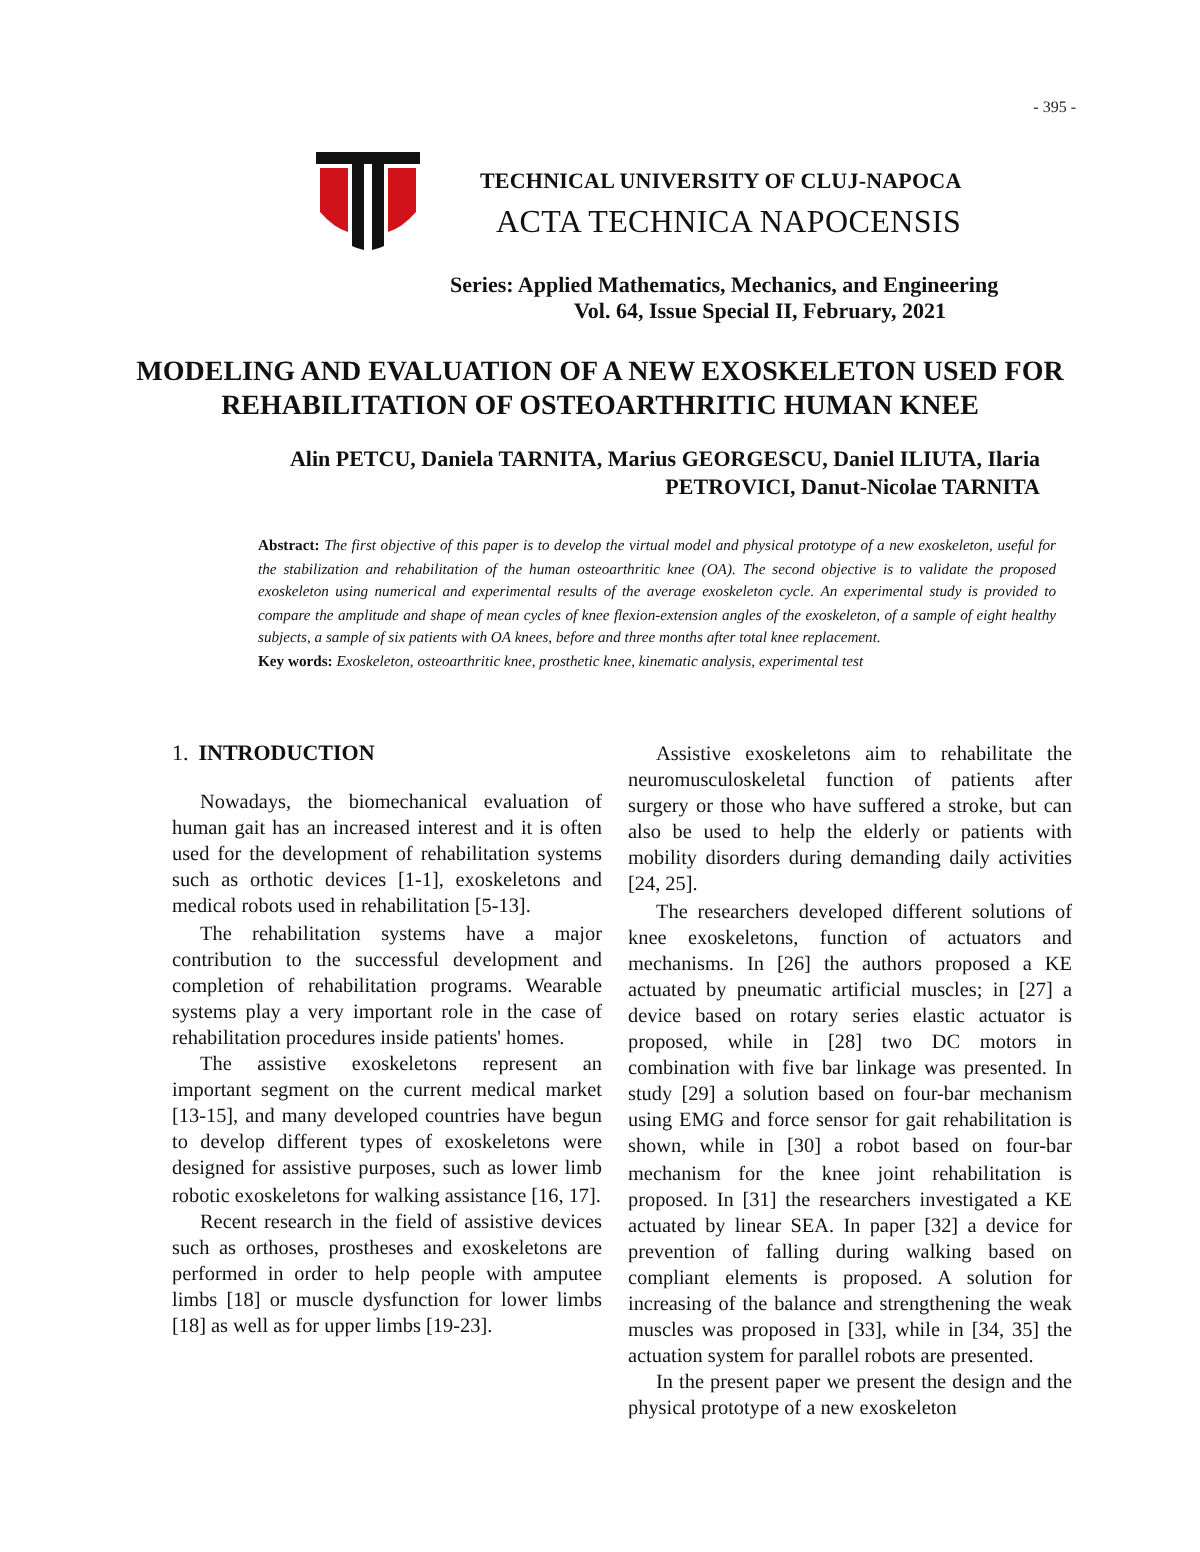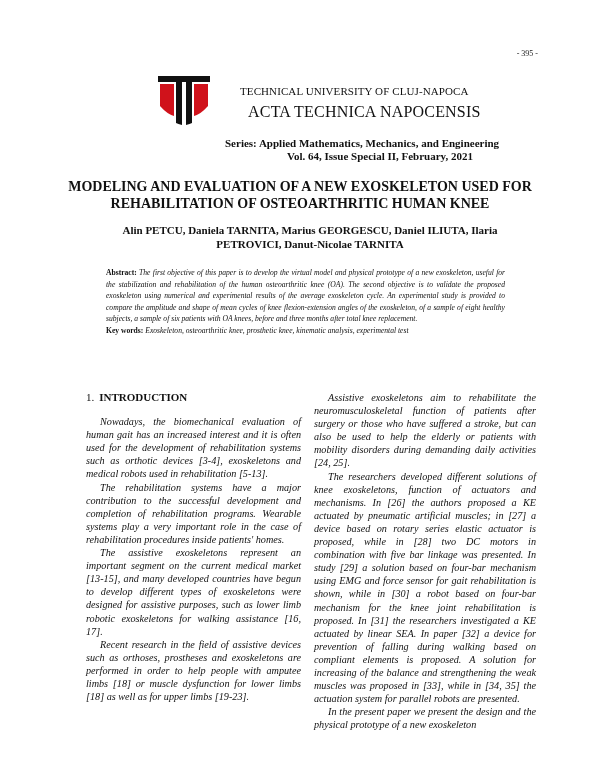--- a/index.html
+++ b/index.html
@@ -2,35 +2,35 @@
 <html><head>
   <meta charset="utf-8">
   <style>
     html, body { margin: 0; padding: 0; background: #ffffff; }
     body {
       width: 600px; height: 776px; position: relative; overflow: hidden;
       font-family: "Liberation Serif", "DejaVu Serif", serif; color: #111;
     }
     .page-num { position: absolute; top: 49px; right: 62px; font-size: 8px; color: #222; }
     .logo { position: absolute; left: 158px; top: 76px; width: 52px; height: 50px; }
-    .univ { position: absolute; top: 85px; left: 240px; font-size: 11px; font-weight: normal; letter-spacing: 0.1px; }
+    .univ { position: absolute; top: 85px; left: 240px; font-size: 11px; font-weight: bold; letter-spacing: 0.1px; }
     .journal { position: absolute; top: 103px; left: 248px; font-size: 16px; font-weight: normal; letter-spacing: 0.2px; }
     .series { position: absolute; top: 137px; left: 225px; font-size: 11px; font-weight: bold; }
     .vol { position: absolute; top: 150px; left: 287px; font-size: 11px; font-weight: bold; text-align: right; }
     .title { position: absolute; top: 178px; left: 60px; width: 480px; text-align: center; font-size: 14px; font-weight: bold; line-height: 17px; }
-    .authors { position: absolute; top: 223px; left: 100px; width: 420px; text-align: center; font-size: 11px; font-weight: bold; line-height: 14px; }
-    .abstract { position: absolute; top: 267px; left: 106px; width: 399px; font-size: 7.6px; line-height: 11.6px; font-style: italic; text-align: justify; }
+    .authors { position: absolute; top: 223px; left: 100px; width: 420px; text-align: right; font-size: 11px; font-weight: bold; line-height: 14px; }
+    .abstract { position: absolute; top: 267px; left: 129px; width: 399px; font-size: 7.6px; line-height: 11.6px; font-style: italic; text-align: justify; }
     .abstract b { font-style: normal; font-weight: bold; }
     .kw b { font-weight: bold; }
-    .col { position: absolute; top: 371px; font-size: 10.2px; line-height: 13.1px; text-align: justify; margin-top: 20px; }
+    .col { position: absolute; top: 371px; font-size: 10.2px; line-height: 13.1px; text-align: justify; }
     .col-left { left: 86px; width: 215px; }
     .col-right { left: 314px; width: 222px; }
     .sec-head { font-size: 11px; font-weight: bold; margin-bottom: 11px; }
     .sec-head .num { font-weight: normal; margin-right: 5px; }
-    p { margin: 0; text-indent: 14px; font-style: italic; }
+    p { margin: 0; text-indent: 14px; }
   </style>
 </head>
 <body>
 
 <div class="page-num">- 395 -</div>
 
 <svg class="logo" viewBox="0 0 52 50">
   <path d="M2 8 H16 V40 Q9 38 2 30 Z" fill="#d0121b"></path>
   <path d="M36 8 H50 V30 Q43 38 36 40 Z" fill="#d0121b"></path>
   <rect x="0" y="0" width="52" height="6" fill="#111"></rect>
@@ -52,21 +52,21 @@
   </div>
   <div class="kw">
     <b>Key words:</b><span> Exoskeleton, osteoarthritic knee, prosthetic knee, kinematic analysis, experimental test</span>
   </div>
 </div>
 
 <div class="col col-left">
   <div class="sec-head">
     <span class="num">1.</span><span>INTRODUCTION</span>
   </div>
-  <p>Nowadays, the biomechanical evaluation of human gait has an increased interest and it is often used for the development of rehabilitation systems such as orthotic devices [3-4], exoskeletons and medical robots used in rehabilitation [5-13].</p>
+  <p>Nowadays, the biomechanical evaluation of human gait has an increased interest and it is often used for the development of rehabilitation systems such as orthotic devices [1-1], exoskeletons and medical robots used in rehabilitation [5-13].</p>
   <p>The rehabilitation systems have a major contribution to the successful development and completion of rehabilitation programs. Wearable systems play a very important role in the case of rehabilitation procedures inside patients' homes.</p>
   <p>The assistive exoskeletons represent an important segment on the current medical market [13-15], and many developed countries have begun to develop different types of exoskeletons were designed for assistive purposes, such as lower limb robotic exoskeletons for walking assistance [16, 17].</p>
   <p>Recent research in the field of assistive devices such as orthoses, prostheses and exoskeletons are performed in order to help people with amputee limbs [18] or muscle dysfunction for lower limbs [18]  as well as for upper limbs [19-23].</p>
 </div>
 
 <div class="col col-right">
   <p>Assistive exoskeletons aim to rehabilitate the neuromusculoskeletal function of patients after surgery or those who have suffered a stroke, but can also be used to help the elderly or patients with mobility disorders during demanding daily activities [24, 25].</p>
   <p>The researchers developed different solutions of knee exoskeletons, function of actuators and mechanisms. In [26] the authors proposed a KE actuated by pneumatic artificial muscles; in [27] a device based on rotary series elastic actuator is proposed, while in [28] two DC motors in combination with five bar linkage was presented. In study [29] a solution based on four-bar mechanism using EMG and force sensor for gait rehabilitation is shown, while in [30] a robot based on four-bar mechanism for the knee joint rehabilitation is proposed. In [31] the researchers investigated a KE actuated by linear SEA. In paper [32] a device for prevention of falling during walking based on compliant elements is proposed. A solution for increasing of the balance and strengthening the weak muscles was proposed in [33], while in [34, 35] the actuation system for parallel robots are presented.</p>
   <p>In the present paper we present the design and the physical prototype of a new exoskeleton</p>
 </div>

